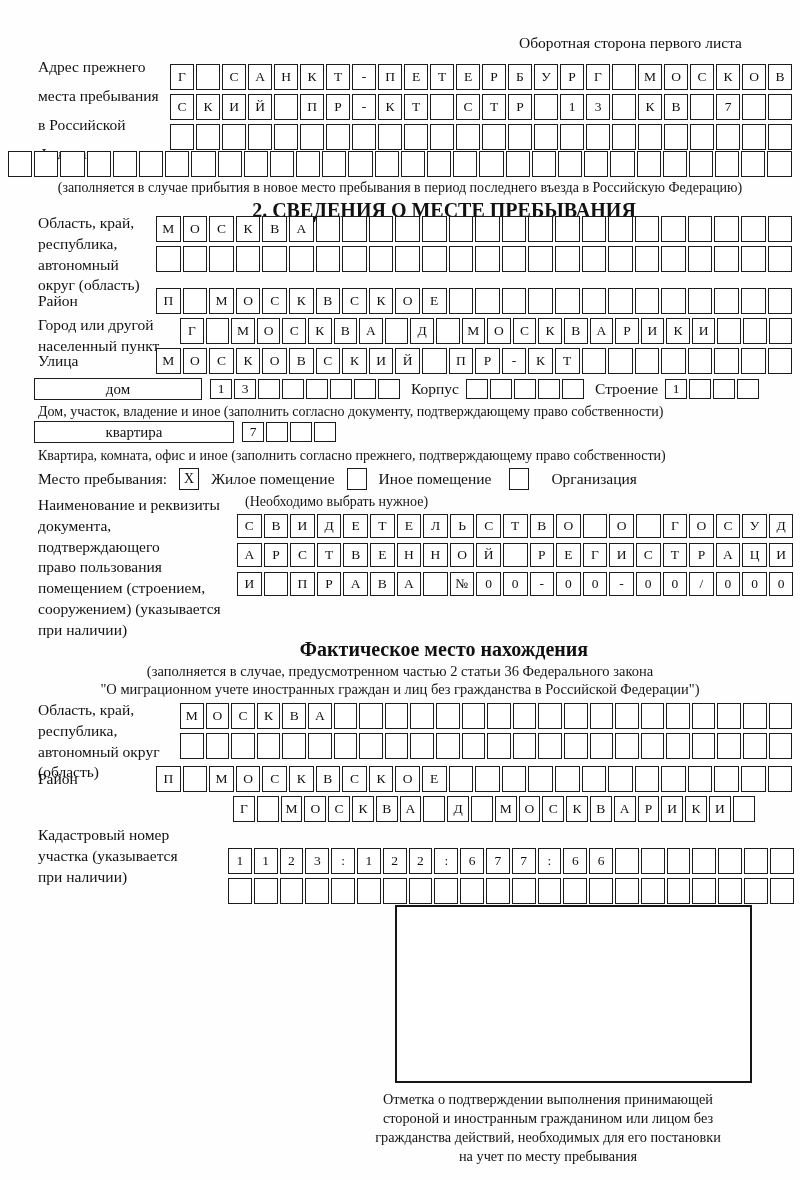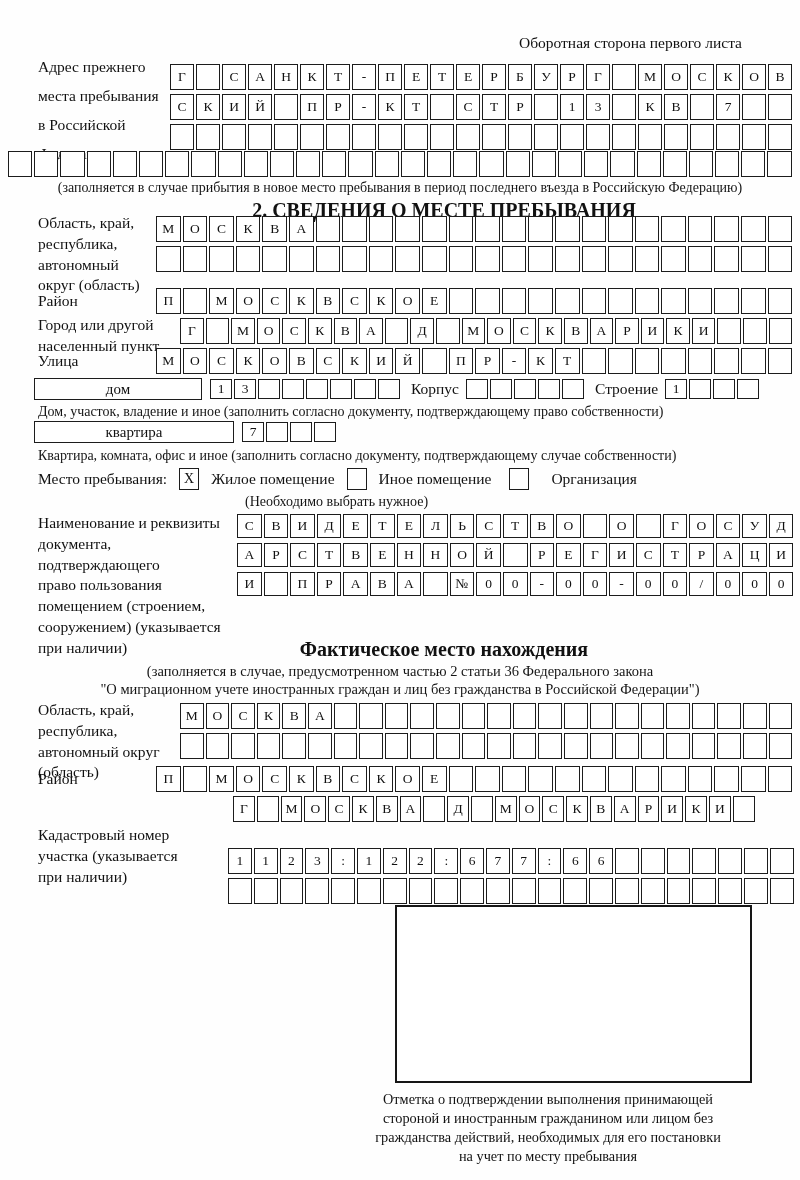--- a/index.html
+++ b/index.html
@@ -345,34 +345,34 @@
     <div class="widebox" style="width:200px;margin-right:8px;">
       <span>квартира</span>
     </div>
     <div class="cells cw22 short">
         <span class="cell">7</span>
         <span class="cell"></span>
         <span class="cell"></span>
         <span class="cell"></span>
       </div>
   </div>
-  <div class="abs note" style="top:448px;left:38px;">Квартира, комната, офис и иное (заполнить согласно документу, подтверждающему случае собственности)</div>
+  <div class="abs note" style="top:448px;left:38px;">Квартира, комната, офис и иное (заполнить согласно прежнего, подтверждающему право собственности)</div>
 
   <div class="abs inline-row" style="top:468px;left:38px;gap:12px;">
     <span class="inline-lbl">Место пребывания:</span>
     <span class="checkbox">X</span>
     <span class="inline-lbl">Жилое помещение</span>
     <span class="checkbox"></span>
     <span class="inline-lbl">Иное помещение</span>
     <span class="checkbox" style="margin-left:6px;"></span>
     <span class="inline-lbl" style="margin-left:10px;">Организация</span>
   </div>
   <div class="abs note" style="top:494px;left:245px;">(Необходимо выбрать нужное)</div>
 
-  <div class="abs lbl-tight" style="top:513px;left:38px;width:195px;">
+  <div class="abs lbl-tight" style="top:495px;left:38px;width:195px;">
       <div>Наименование и реквизиты</div>
       <div>документа, подтверждающего</div>
       <div>право пользования</div>
       <div>помещением (строением,</div>
       <div>сооружением) (указывается</div>
       <div>при наличии)</div>
     </div>
   <div class="abs cells cw246" style="top:514px;left:237px;--ch:24px;">
       <span class="cell">С</span>
       <span class="cell">В</span>

